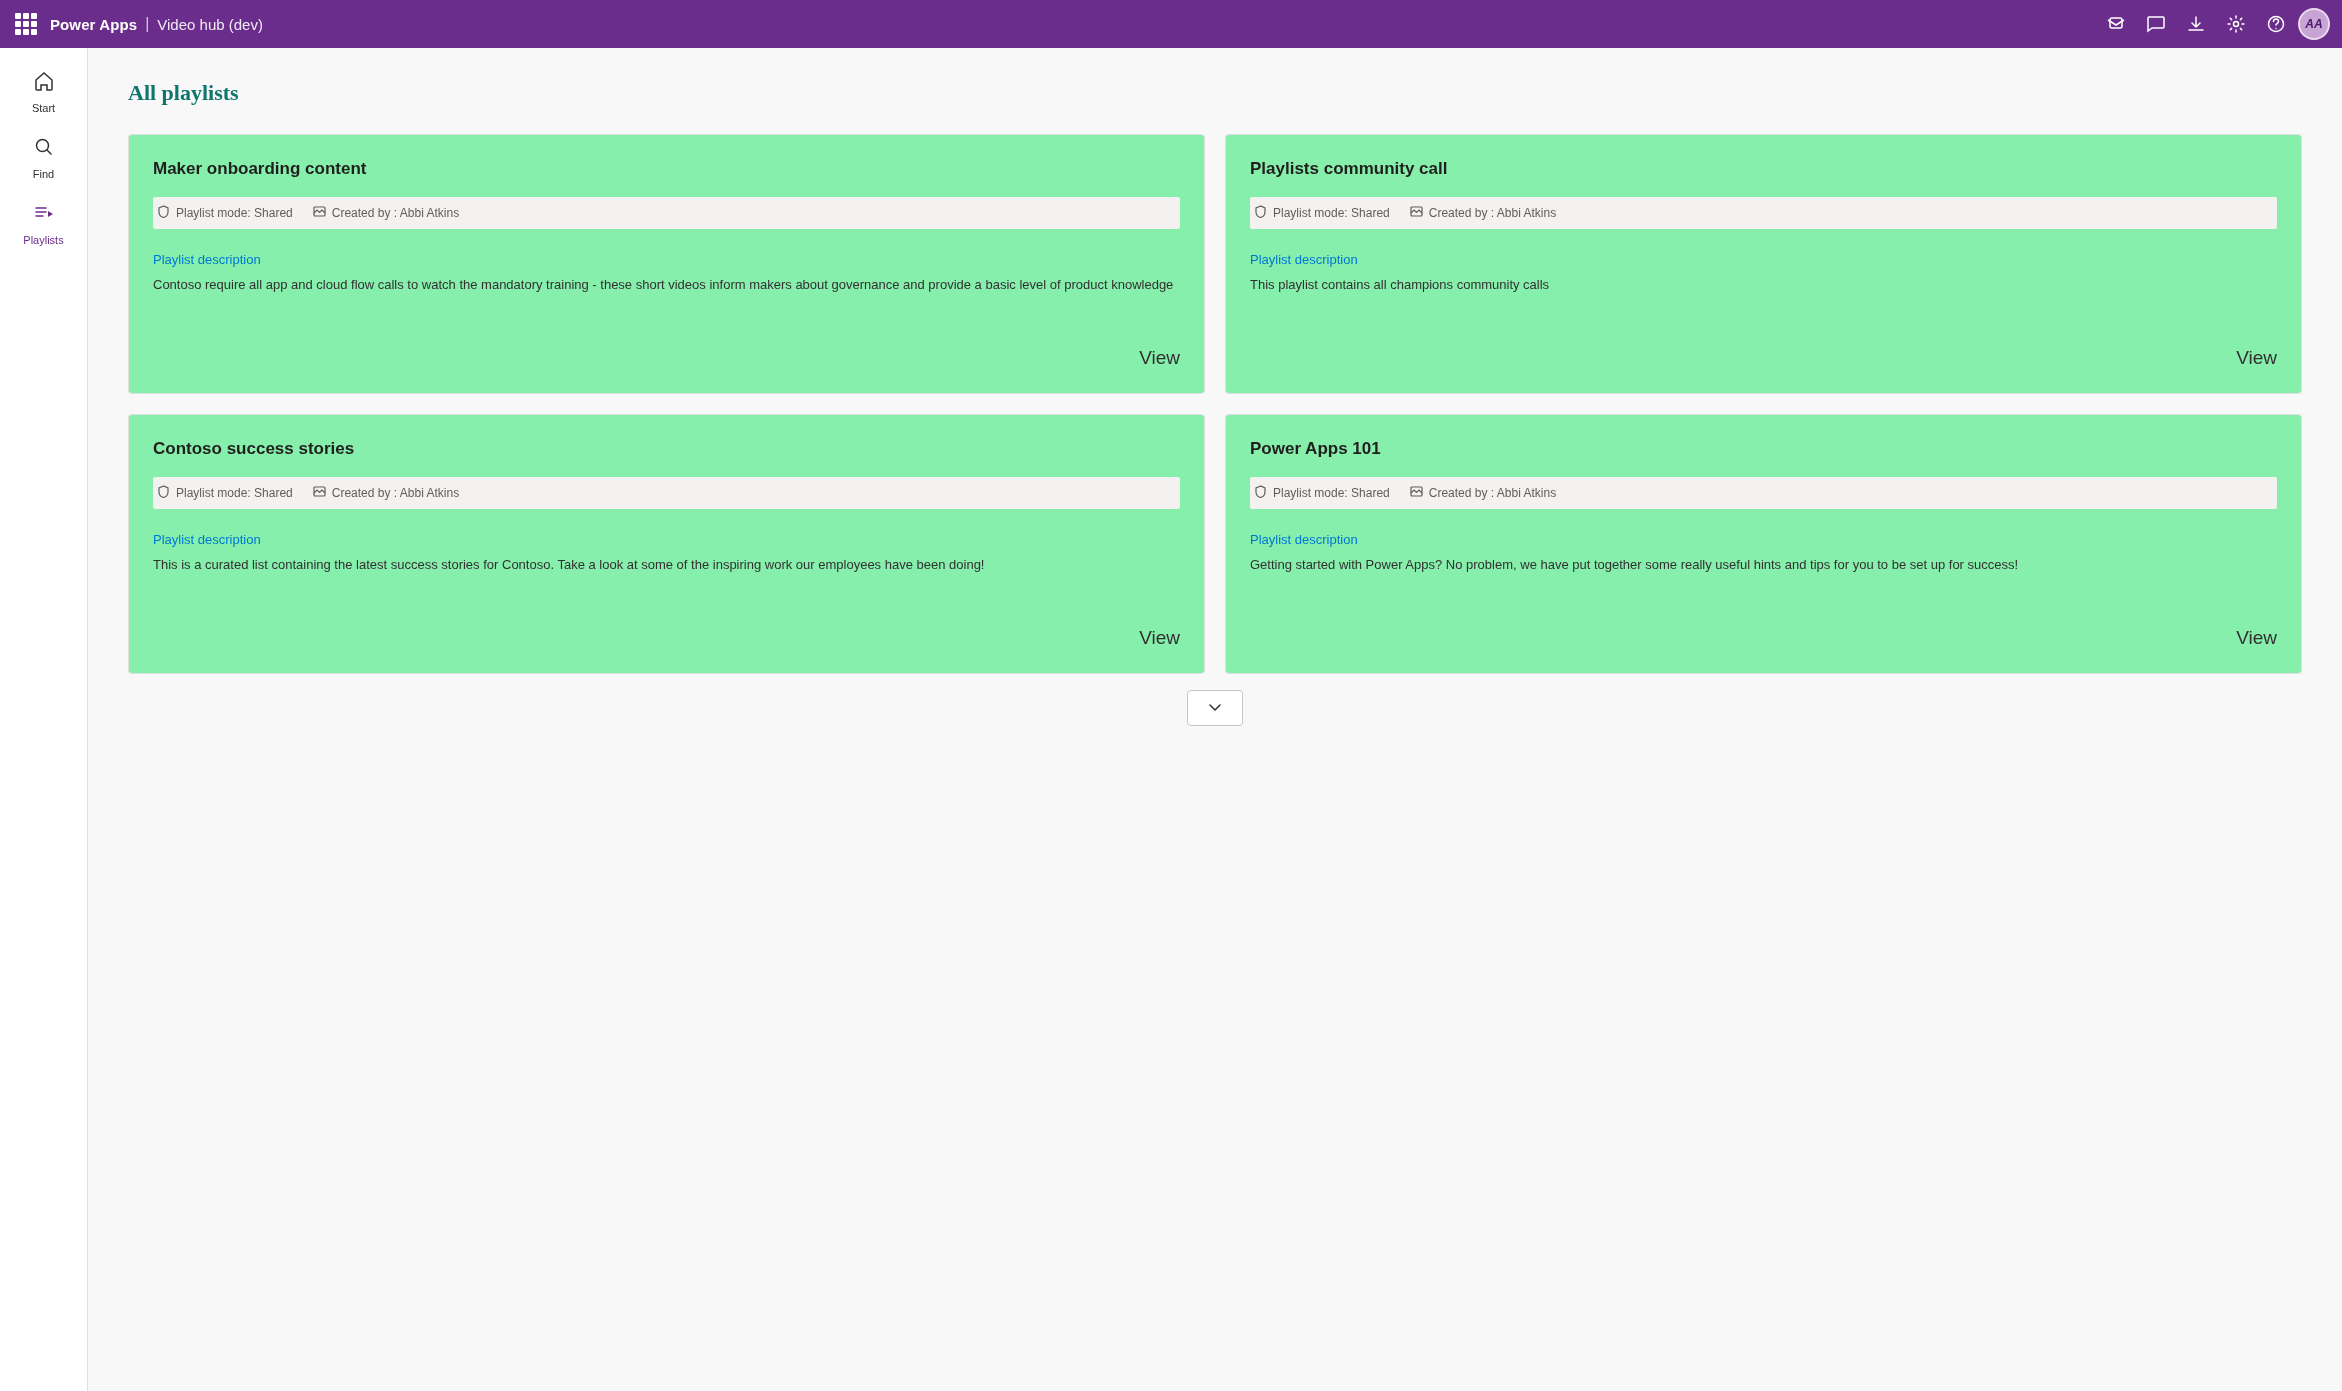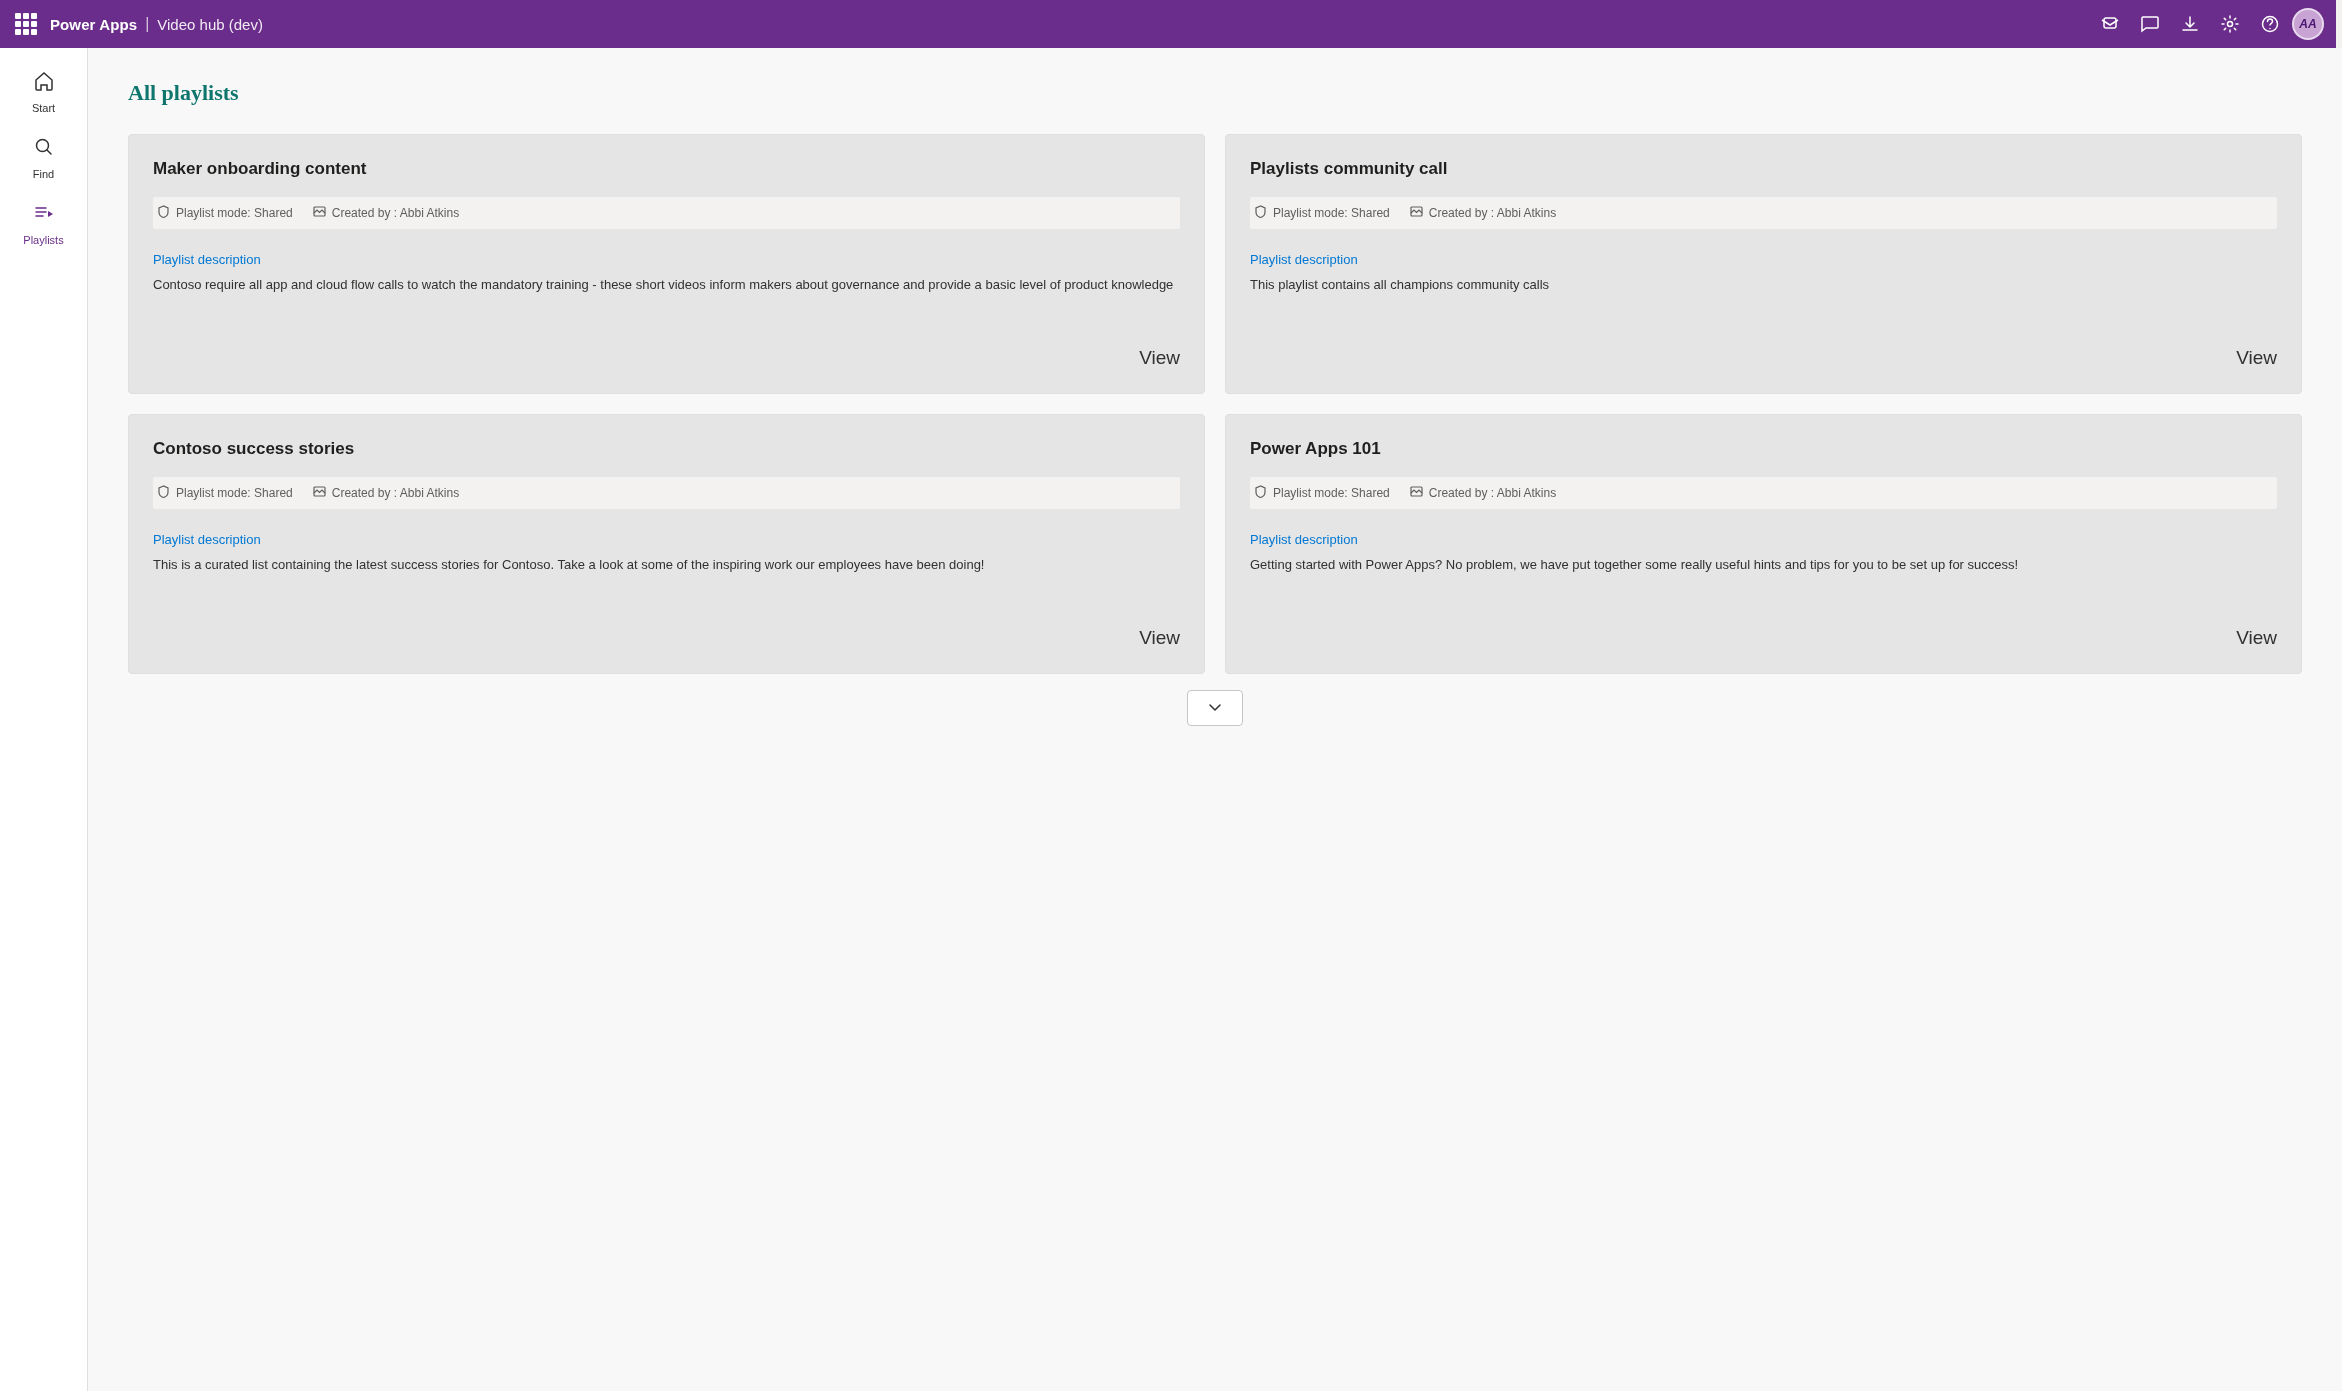--- a/index.html
+++ b/index.html
@@ -7,21 +7,21 @@
 
     
     .topbar {
       background: #6b2d8b;
       height: 48px;
       display: flex;
       align-items: center;
       padding: 0 12px;
       color: white;
       position: fixed;
-      top: 0; left: 0; right: 6px;
+      top: 0; left: 0; right: 0;
       z-index: 100;
     }
     .topbar-waffle {
       width: 28px; height: 28px;
       display: flex; align-items: center; justify-content: center;
       cursor: pointer; margin-right: 10px;
     }
     .waffle-grid {
       display: grid; grid-template-columns: repeat(3,6px); grid-template-rows: repeat(3,6px); gap: 2px;
     }
@@ -85,21 +85,21 @@
     }
 
     
     .playlists-grid {
       display: grid;
       grid-template-columns: 1fr 1fr;
       gap: 20px;
     }
 
     .playlist-card {
-      background: #e5e5e5;
+      background: #86efac;
       border: 1px solid #e1dfdd;
       border-radius: 4px;
       padding: 24px;
       position: relative;
       min-height: 260px;
       display: flex;
       flex-direction: column;
     }
 
     .playlist-card-title {

